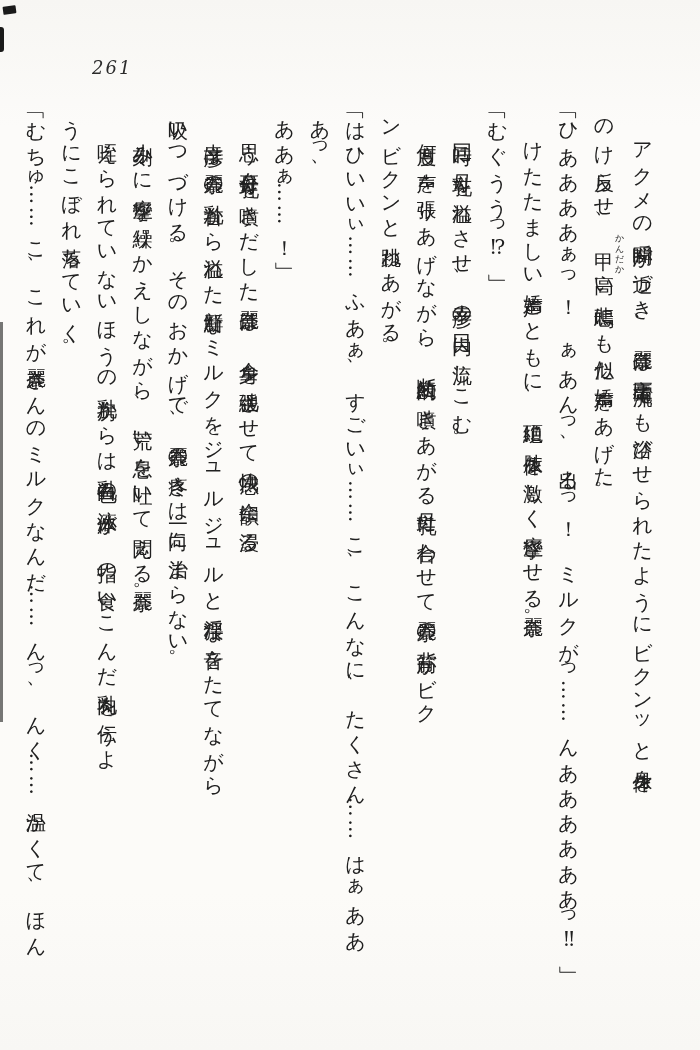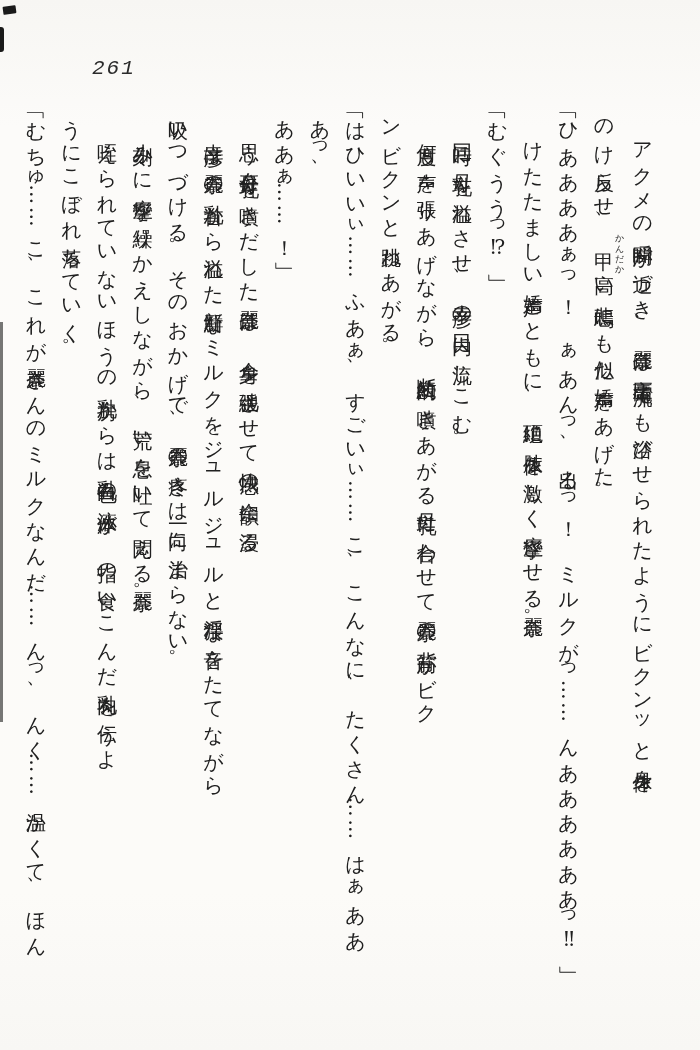--- a/index.html
+++ b/index.html
@@ -8,25 +8,24 @@
     width: 700px;
     height: 1050px;
     background: linear-gradient(180deg, #f7f6f3 0%, #fcfbf9 12%, #fcfbf8 85%, #f8f7f4 100%);
     overflow: hidden;
     font-family: "DejaVu Serif", serif;
   }
   .page-number {
     position: absolute;
     left: 92px;
     top: 57px;
-    font-size: 21px;
+    font-size: 18px;
     font-style: italic;
     letter-spacing: 2px;
     color: #2b2b2b;
-    font-family: Liberation Mono, monospace;
   }
   .text-block {
     position: absolute;
     top: 106px;
     right: 40px;
     height: 862px;
     writing-mode: vertical-rl;
     text-orientation: mixed;
     font-size: 20px;
     letter-spacing: 2.4px;

